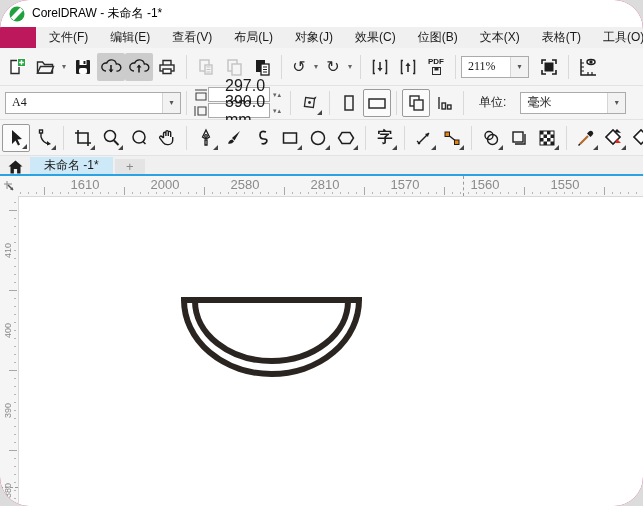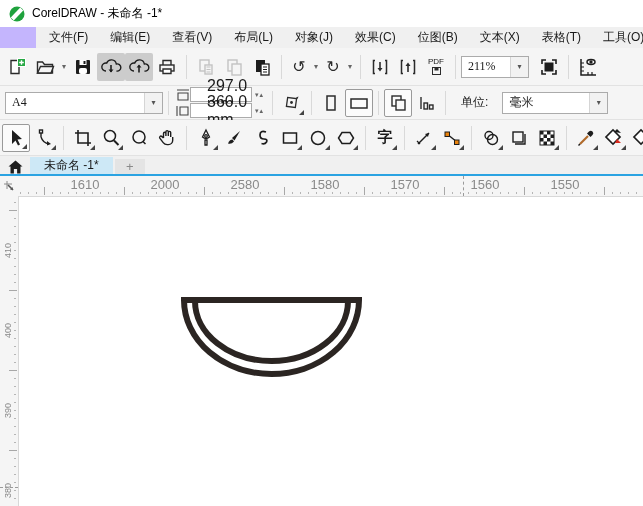--- a/index.html
+++ b/index.html
@@ -1,17 +1,17 @@
 <!DOCTYPE html>
 <html><head>
 <meta charset="utf-8">
 <style>
   html,body{margin:0;padding:0;background:#dcdcdc;}
-  .app{position:relative;width:643px;height:506px;background:#c4b5fd;overflow:hidden;
-       font-family:"Liberation Sans",sans-serif;color:#1a1a1a;-webkit-font-smoothing:antialiased;}
+  .app{position:relative;width:643px;height:506px;background:#be185d;overflow:hidden;
+       font-family:"Liberation Sans",sans-serif;color:#1a1a1a;border-radius:29px;-webkit-font-smoothing:antialiased;}
   
   .titlebar{position:absolute;left:0;top:0;width:643px;height:27px;background:#ffffff;
             display:flex;align-items:center;padding-left:9px;box-sizing:border-box;gap:7px;}
   .titlebar .title{font-size:12px;color:#000;}
   
   .menubar{position:absolute;left:16px;top:27px;width:643px;height:21px;background:#f0f0f0;
            display:flex;align-items:center;font-size:12px;padding-left:2px;box-sizing:border-box;margin-left:20px;}
   .menubar span{padding:0 11px;cursor:default;}
   
   .tb{position:absolute;left:0;width:643px;background:#f5f5f5;display:flex;align-items:center;
@@ -185,21 +185,21 @@
         <path d="M7.5 11 L10 14.5 L12.5 11" fill="#2b2b2b" stroke="none"></path>
       </svg>
     </div>
     <div class="tbtn">
       <svg width="20" height="20" viewBox="0 0 20 20" fill="none" stroke="#2b2b2b" stroke-width="1.5">
         <path d="M5 3.5 h-1.5 v13 h1.5 M15 3.5 h1.5 v13 h-1.5"></path>
         <path d="M10 15 v-8" stroke-width="1.6"></path>
         <path d="M7.5 9 L10 5.5 L12.5 9" fill="#2b2b2b" stroke="none"></path>
       </svg>
     </div>
-    <div class="tbtn" style="flex-direction:column;font-size:8px;font-weight:normal;line-height:1;">
+    <div class="tbtn" style="flex-direction:column;font-size:8px;font-weight:bold;line-height:1;">
       <span>PDF</span>
       <svg width="9" height="8" viewBox="0 0 9 8" style="margin-top:1px;">
         <rect x="0.5" y="0.5" width="8" height="7" fill="none" stroke="#2b2b2b"></rect>
         <rect x="2.5" y="0.5" width="4" height="3" fill="#2b2b2b"></rect>
       </svg>
     </div>
     <div class="sep"></div>
     <div class="combo" style="width:68px;">
       <span class="val">211%</span>
       <span class="dd">▾</span>
@@ -215,41 +215,41 @@
       <svg width="22" height="22" viewBox="0 0 22 22" fill="none" stroke="#1d1d1d" stroke-width="1.5">
         <path d="M4 3 v16 h15"></path>
         <path d="M4 7 h3 M4 11 h3 M4 15 h3 M11 19 v-3 M15 19 v-3" stroke-width="1.2"></path>
         <ellipse cx="14" cy="6" rx="4" ry="2.4"></ellipse>
         <circle cx="14" cy="6" r="0.9" fill="#1d1d1d"></circle>
       </svg>
     </div>
   </div>
 
   <div class="tb tb2">
-    <div class="combo" style="width:158px;">
+    <div class="combo" style="width:176px;">
       <span class="val">A4</span>
       <span class="dd">▾</span>
     </div>
     <div class="sep"></div>
     <div class="sizebox">
       <div class="sizerow">
         <svg width="14" height="12" viewBox="0 0 14 12">
           <path d="M1 1 h12 M2 4 h10 v7 h-10 z" fill="none" stroke="#444" stroke-width="1.1"></path>
         </svg>
         <div class="sizefield">
           <span>297.0 mm</span>
         </div>
         <span class="spin">▾▴</span>
       </div>
       <div class="sizerow">
         <svg width="14" height="12" viewBox="0 0 14 12">
           <path d="M1 1 v10 M4 2 h8 v8 h-8 z" fill="none" stroke="#444" stroke-width="1.1"></path>
         </svg>
         <div class="sizefield">
-          <span>360.0 mm</span>
+          <span>390.0 mm</span>
         </div>
         <span class="spin">▾▴</span>
       </div>
     </div>
     <div class="sep"></div>
     <div class="tbtn fly">
       <svg width="20" height="20" viewBox="0 0 20 20" fill="none" stroke="#2b2b2b" stroke-width="1.3">
         <rect x="5" y="5" width="9" height="9" transform="rotate(8 9.5 9.5)"></rect>
         <circle cx="9.5" cy="9.5" r="1.4" fill="#2b2b2b" stroke="none"></circle>
         <path d="M16.5 3.5 l-2.5 1 1.5 1.5 z" fill="#2b2b2b" stroke="none"></path>
@@ -448,21 +448,21 @@
       <path d="M5 5 l5 5" stroke="#555" stroke-width="1.6"></path>
       <path d="M10 10 l-3-0.5 l2.5-2.5 z" fill="#555"></path>
     </svg>
   </div>
 
   <div class="hruler">
     <div class="hlabels">
         <span class="hlab">1610</span>
         <span class="hlab">2000</span>
         <span class="hlab">2580</span>
-        <span class="hlab">1580</span>
+        <span class="hlab">2810</span>
         <span class="hlab">1570</span>
         <span class="hlab">1560</span>
         <span class="hlab">1550</span>
       </div>
     <div class="ticks"></div>
     <div class="pageedge-v"></div>
   </div>
 
   <div class="vruler">
     <div class="vlabels">

